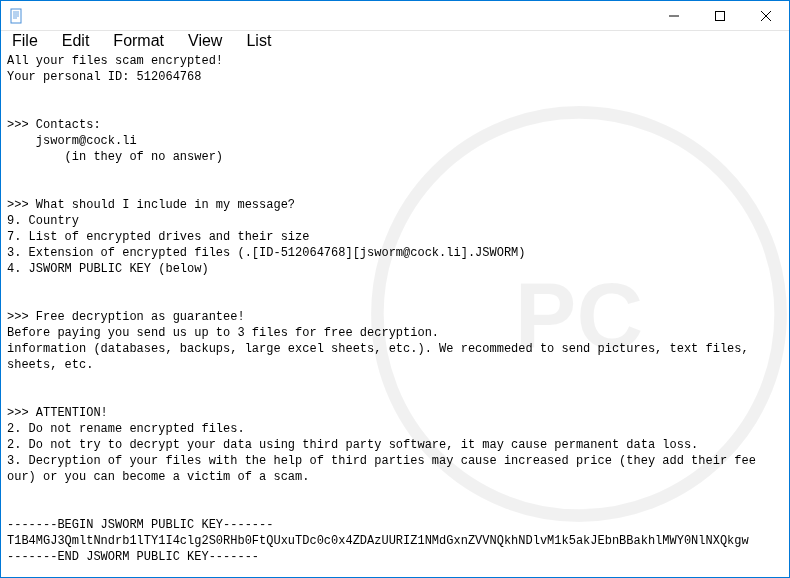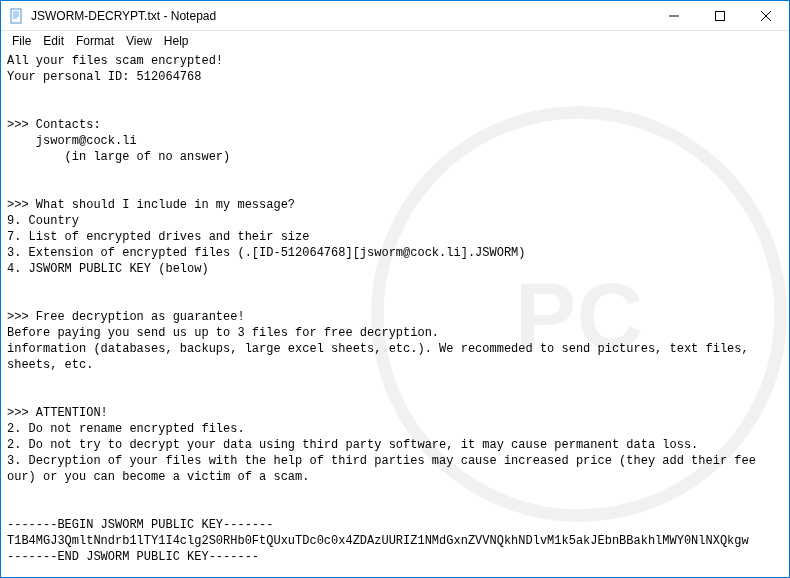--- a/index.html
+++ b/index.html
@@ -5,21 +5,21 @@
     * { box-sizing: border-box; margin: 0; padding: 0; }
     html, body { width: 790px; height: 578px; font-family: "Segoe UI", Tahoma, sans-serif; overflow: hidden; background: #fff; }
     .window { width: 790px; height: 578px; border: 1px solid #0078d7; display: flex; flex-direction: column; position: relative; background: #fff; }
     .titlebar { height: 30px; background: #fff; display: flex; align-items: center; justify-content: space-between; border-bottom: 1px solid #e5e5e5; }
     .title-left { display: flex; align-items: center; gap: 6px; padding-left: 8px; }
     .title-icon { width: 16px; height: 16px; }
     .title-text { font-size: 12px; color: #000; }
     .title-buttons { display: flex; height: 100%; }
     .title-btn { width: 46px; height: 100%; display: flex; align-items: center; justify-content: center; background: #fff; }
     .title-btn svg { width: 10px; height: 10px; }
-    .menubar { height: 20px; display: flex; align-items: center; gap: 2px; padding: 0 6px; font-size: 12px; color: #000; background: #fff; }
+    .menubar { height: 20px; display: flex; align-items: center; gap: 14px; padding: 0 6px; font-size: 16px; color: #000; background: #fff; }
     .menu-item { padding: 1px 5px; cursor: default; }
     .content { flex: 1; padding: 2px 6px; font-family: Consolas, "Courier New", monospace; font-size: 12px; line-height: 16px; color: #000; white-space: pre; overflow: hidden; position: relative; }
     .watermark { position: absolute; top: 0; left: 0; right: 0; bottom: 0; display:flex; align-items:center; justify-content:flex-end; pointer-events:none; opacity:0.05; }
     .watermark svg { width: 420px; height: 420px; }
   </style>
 </head>
 <body>
 
 <div class="window">
 
@@ -27,21 +27,20 @@
     <div class="title-left">
       <span class="title-icon">
         <svg viewBox="0 0 16 16">
             <rect x="2" y="1" width="10" height="14" fill="#fff" stroke="#4a90d9" stroke-width="1"></rect>
             <line x1="4" y1="4" x2="10" y2="4" stroke="#4a90d9" stroke-width="0.8"></line>
             <line x1="4" y1="6" x2="10" y2="6" stroke="#4a90d9" stroke-width="0.8"></line>
             <line x1="4" y1="8" x2="10" y2="8" stroke="#4a90d9" stroke-width="0.8"></line>
             <line x1="4" y1="10" x2="8" y2="10" stroke="#4a90d9" stroke-width="0.8"></line>
           </svg>
       </span>
-      <span class="title-text">JSWORM-DECRYPT.txt - Notepad</span>
     </div>
     <div class="title-buttons">
       <div class="title-btn">
         <svg viewBox="0 0 10 10">
             <line x1="0" y1="5" x2="10" y2="5" stroke="#000" stroke-width="1"></line>
           </svg>
       </div>
       <div class="title-btn">
         <svg viewBox="0 0 10 10">
             <rect x="0.5" y="0.5" width="9" height="9" fill="none" stroke="#000" stroke-width="1"></rect>
@@ -54,30 +53,30 @@
           </svg>
       </div>
     </div>
   </div>
 
   <div class="menubar">
     <span class="menu-item">File</span>
     <span class="menu-item">Edit</span>
     <span class="menu-item">Format</span>
     <span class="menu-item">View</span>
-    <span class="menu-item">Help</span>
+    <span class="menu-item">List</span>
   </div>
 
   <div class="content"><span>All your files scam encrypted!</span>
 <span>Your personal ID: 512064768</span>
 <span></span>
 <span></span>
 <span>&gt;&gt;&gt; Contacts:</span>
 <span>    jsworm@cock.li</span>
-<span>        (in large of no answer)</span>
+<span>        (in they of no answer)</span>
 <span></span>
 <span></span>
 <span>&gt;&gt;&gt; What should I include in my message?</span>
 <span>9. Country</span>
 <span>7. List of encrypted drives and their size</span>
 <span>3. Extension of encrypted files (.[ID-512064768][jsworm@cock.li].JSWORM)</span>
 <span>4. JSWORM PUBLIC KEY (below)</span>
 <span></span>
 <span></span>
 <span>&gt;&gt;&gt; Free decryption as guarantee!</span>

